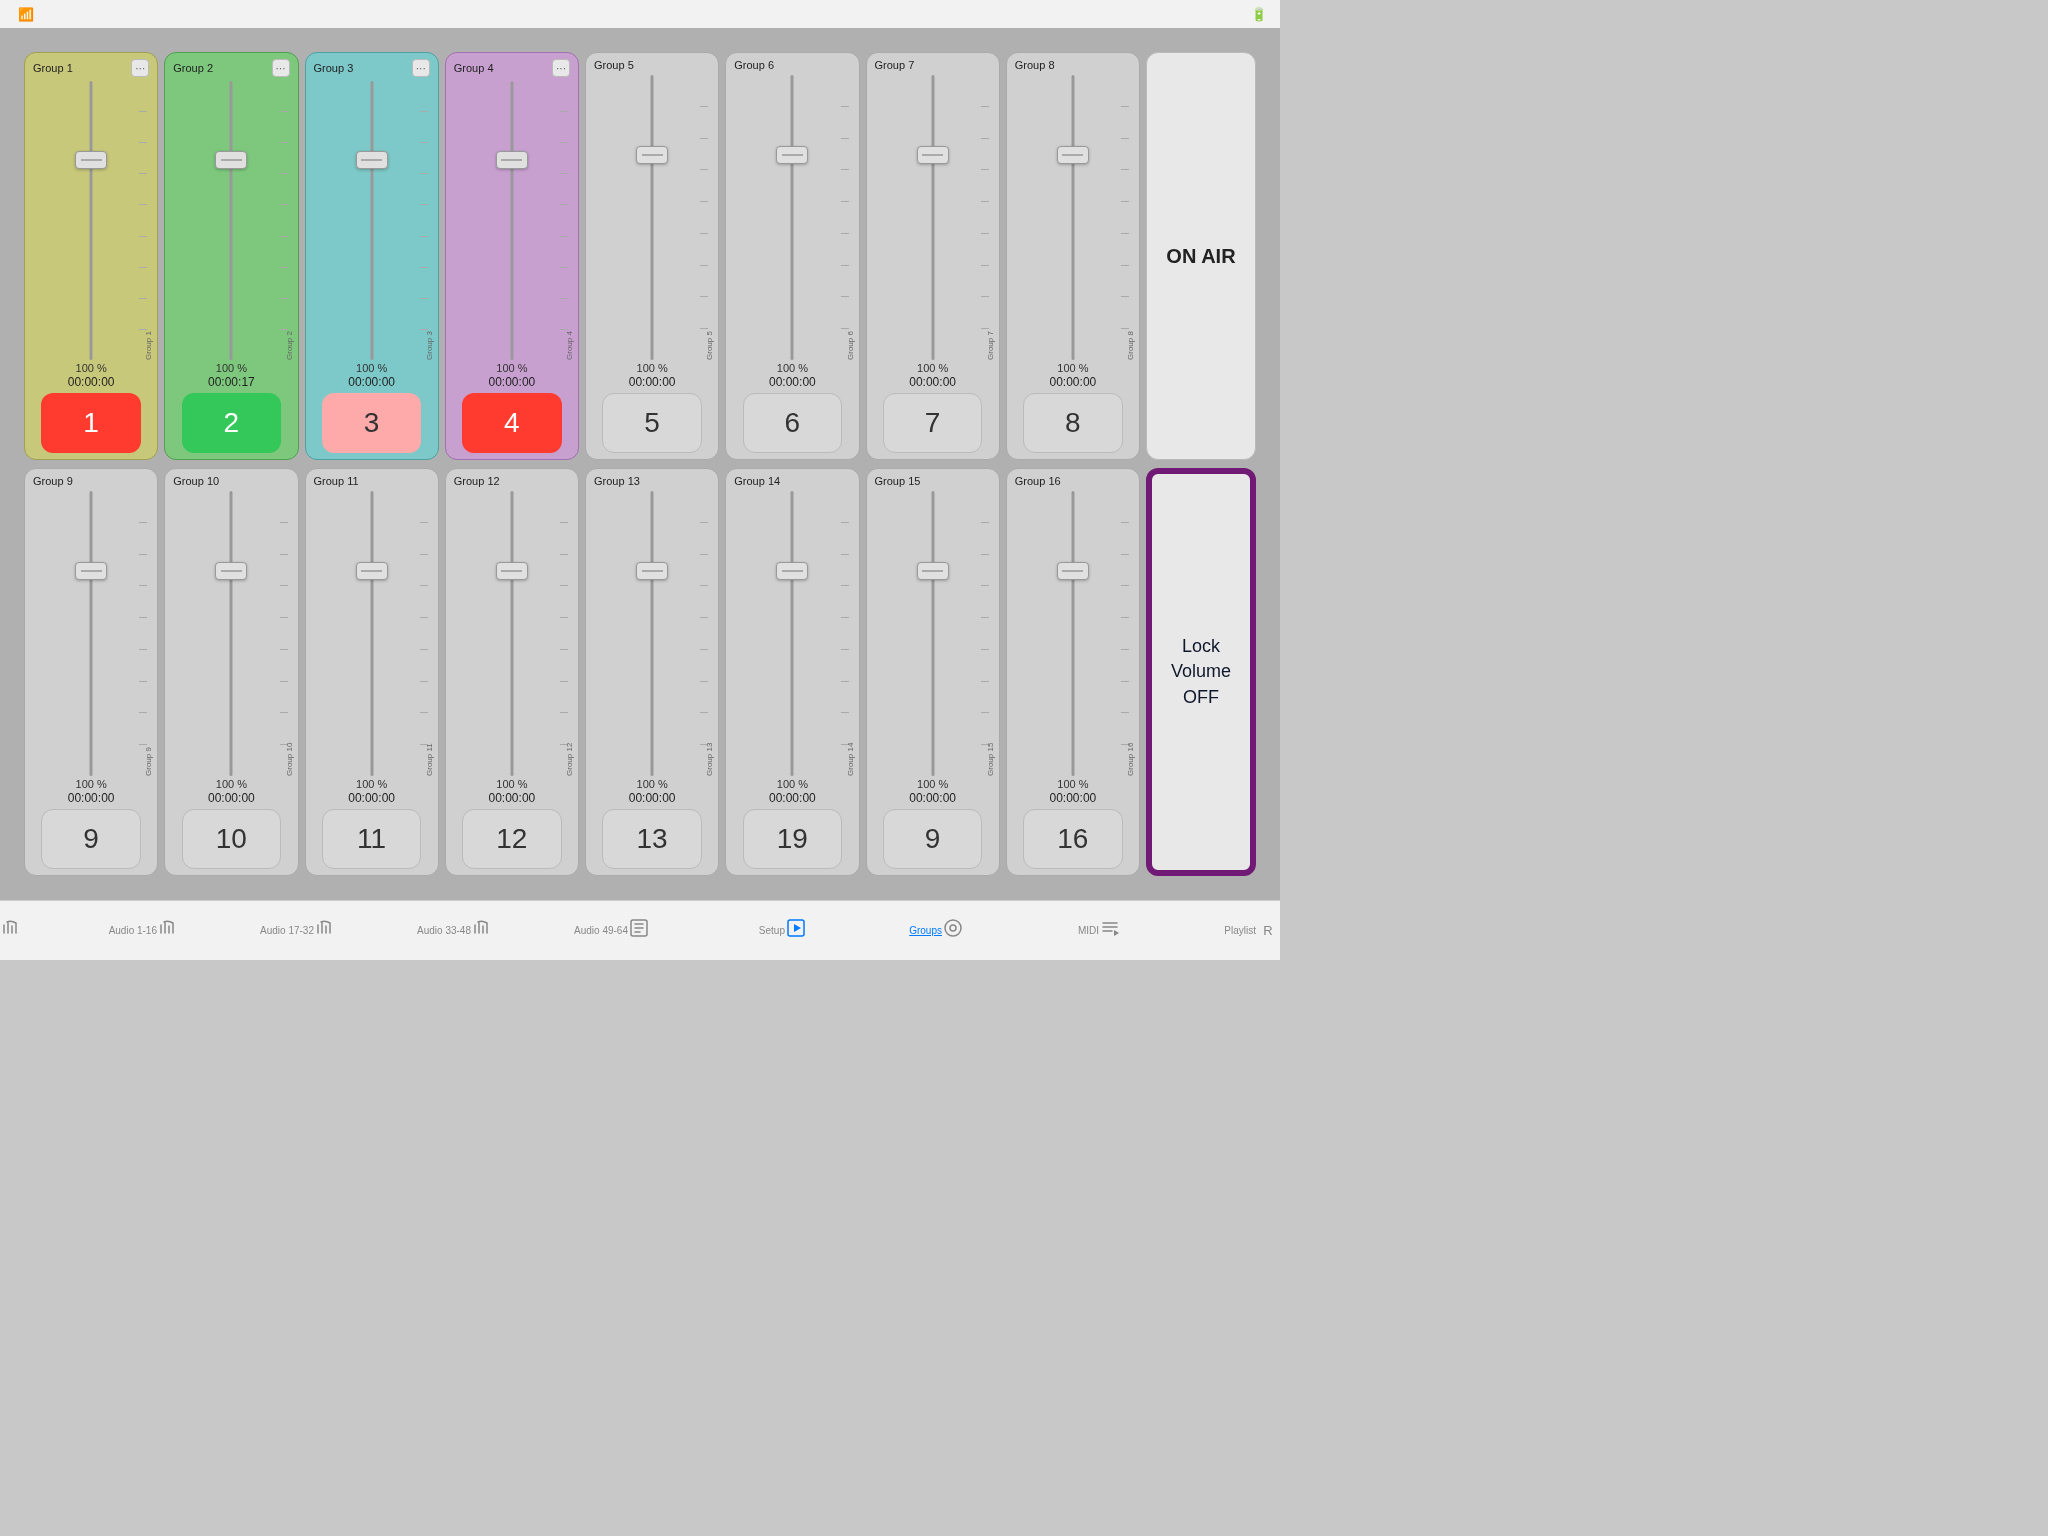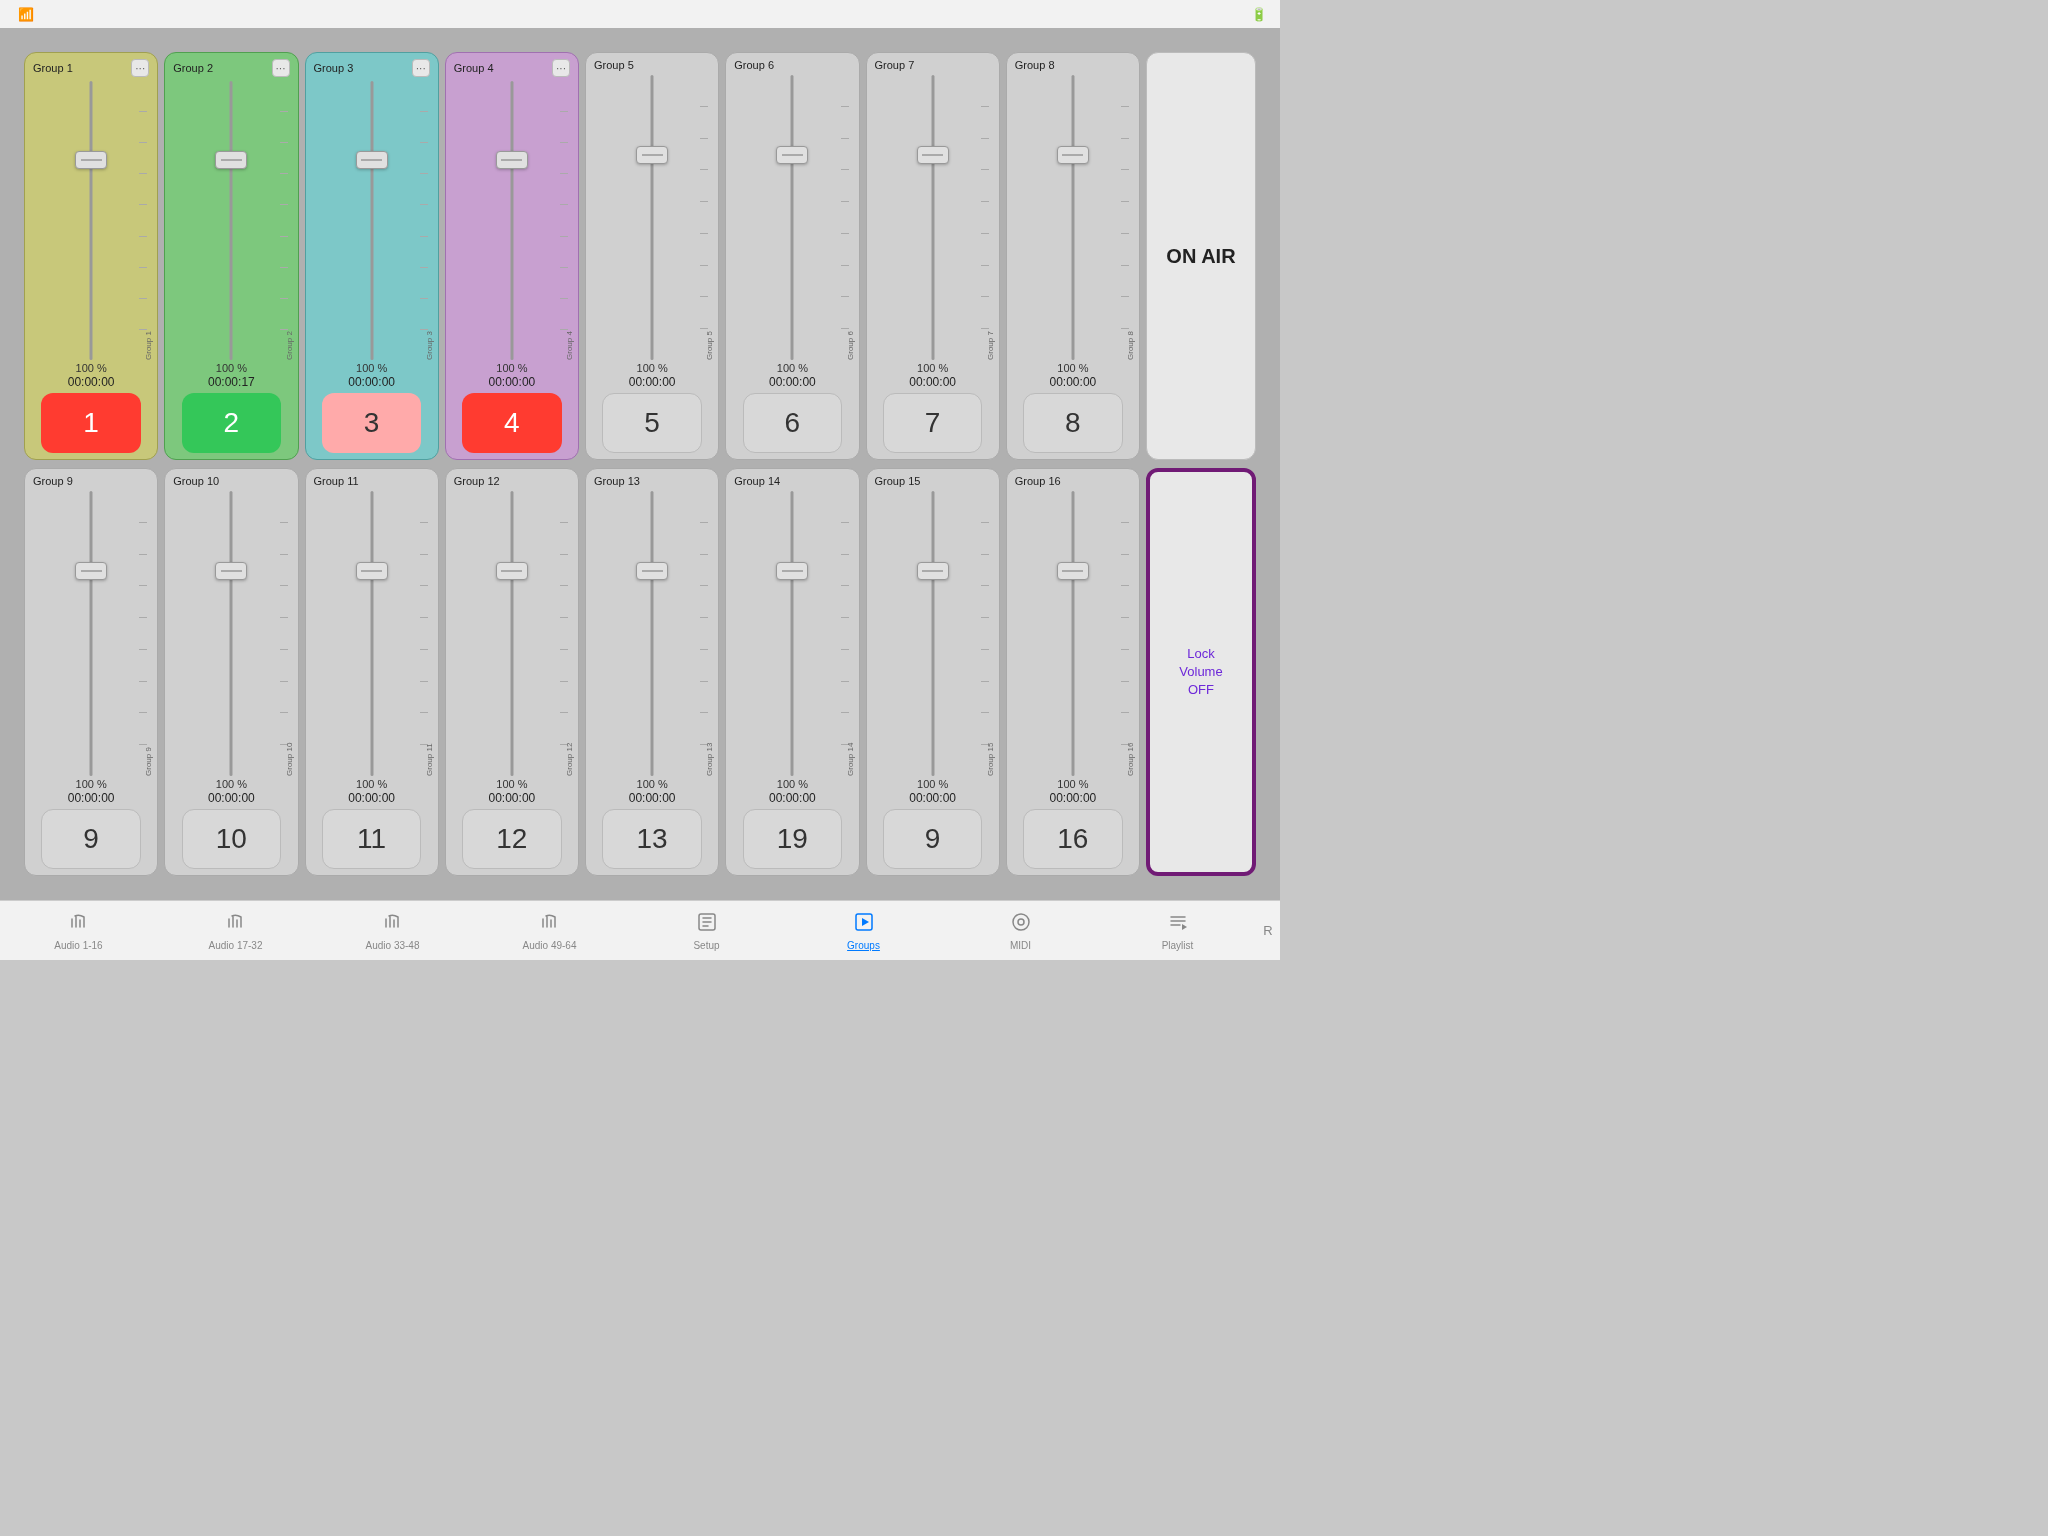--- a/index.html
+++ b/index.html
@@ -143,49 +143,49 @@
       justify-content: center;
       font-size: 20px;
       font-weight: 600;
       color: #222;
       cursor: pointer;
       height: 100%;
     }
     .lock-btn {
       border-radius: 12px;
       background: #e8e8e8;
-      border: 4px solid #701a75;
+      border: 6px solid #701a75;
       display: flex;
       flex-direction: column;
       align-items: center;
       justify-content: center;
-      font-size: 13px;
+      font-size: 18px;
       font-weight: 500;
-      color: #6d28d9;
+      color: #0f172a;
       cursor: pointer;
       height: 100%;
       text-align: center;
       line-height: 1.4;
     }
 
     
     #tab-bar {
       background: #f2f2f2;
       border-top: 1px solid #ccc;
       height: 60px;
       display: flex;
       align-items: center;
       flex-shrink: 0;
     }
     .tab-item {
       flex: 1;
       display: flex;
-      flex-direction: column;
-      align-items: center;
-      justify-content: center;
+      flex-direction: row;
+      align-items: center;
+      justify-content: space-between;
       gap: 2px;
       cursor: pointer;
       height: 100%;
     }
     .tab-icon {
       font-size: 20px;
       color: #888;
     }
     .tab-label {
       font-size: 10px;

